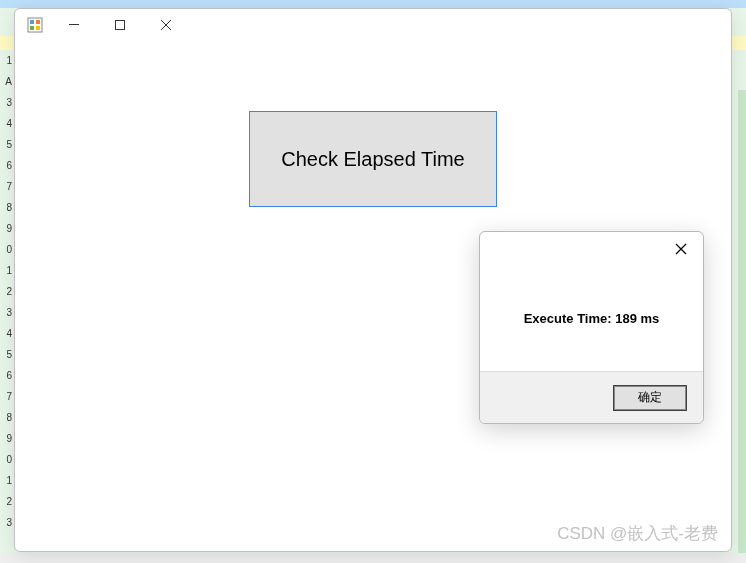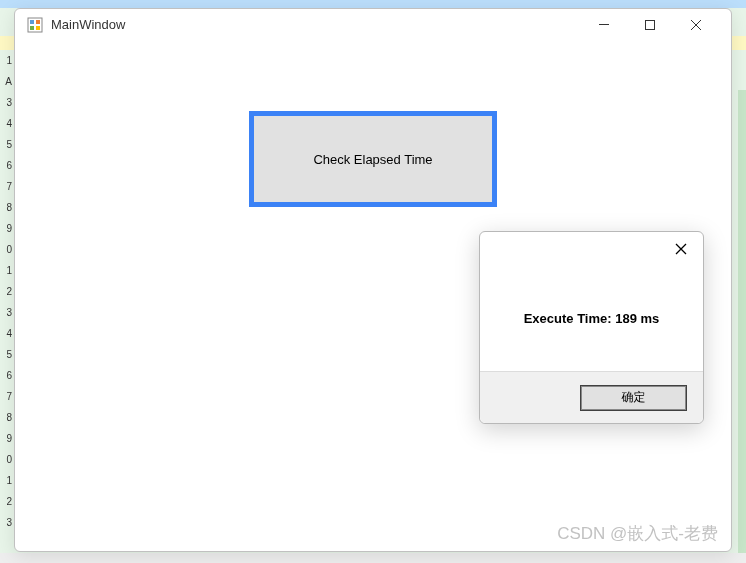--- a/index.html
+++ b/index.html
@@ -136,22 +136,22 @@
       padding: 70px 0 0 0;
       display: flex;
       justify-content: center;
       align-items: flex-start;
     }
     
     .main-button {
       width: 248px;
       height: 96px;
       background: #e1e1e1;
-      border: 5px solid #3b82f6;
-      font-size: 13px;
+      border: 1px solid #3b82f6;
+      font-size: 20px;
       color: #000;
       cursor: pointer;
       font-family: inherit;
       display: flex;
       align-items: center;
       justify-content: center;
     }
     
     
     .dialog {
@@ -202,21 +202,21 @@
       background: #f0f0f0;
       border-top: 1px solid #dcdcdc;
       display: flex;
       align-items: center;
       justify-content: flex-end;
       padding: 0 16px;
       border-radius: 0 0 6px 6px;
     }
     
     .dialog-ok-btn {
-      width: 107px;
+      width: 74px;
       height: 26px;
       background: #e1e1e1;
       border: 1px solid #404040;
       box-shadow: inset 0 0 0 1px #888;
       font-size: 12px;
       color: #000;
       cursor: pointer;
       font-family: inherit;
     }
     
@@ -270,21 +270,20 @@
   <div class="titlebar">
     <div class="titlebar-icon">
       <svg width="16" height="16" viewBox="0 0 16 16">
         <rect x="1" y="1" width="14" height="14" fill="none" stroke="#888" stroke-width="1"></rect>
         <rect x="3" y="3" width="4" height="4" fill="#5b9bd5"></rect>
         <rect x="9" y="3" width="4" height="4" fill="#ed7d31"></rect>
         <rect x="3" y="9" width="4" height="4" fill="#70ad47"></rect>
         <rect x="9" y="9" width="4" height="4" fill="#ffc000"></rect>
       </svg>
     </div>
-    <div class="titlebar-title">MainWindow</div>
     <div class="titlebar-controls">
       <div class="titlebar-btn">
         <svg width="10" height="1" viewBox="0 0 10 1">
             <rect width="10" height="1" fill="currentColor"></rect>
           </svg>
       </div>
       <div class="titlebar-btn">
         <svg width="10" height="10" viewBox="0 0 10 10">
             <rect x="0.5" y="0.5" width="9" height="9" fill="none" stroke="currentColor" stroke-width="1"></rect>
           </svg>

